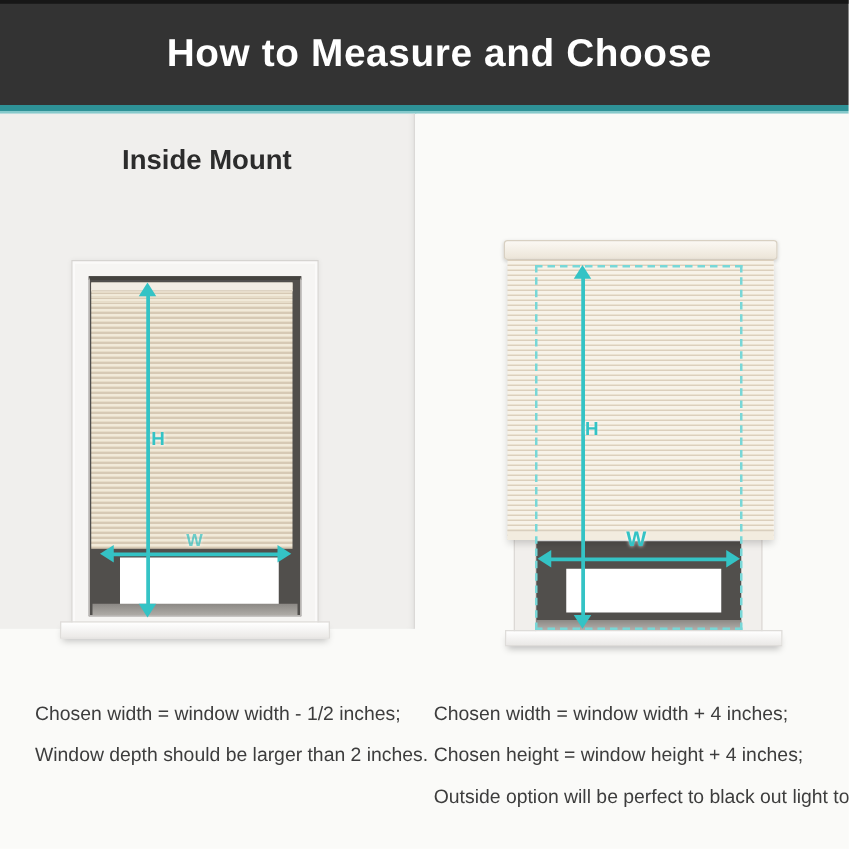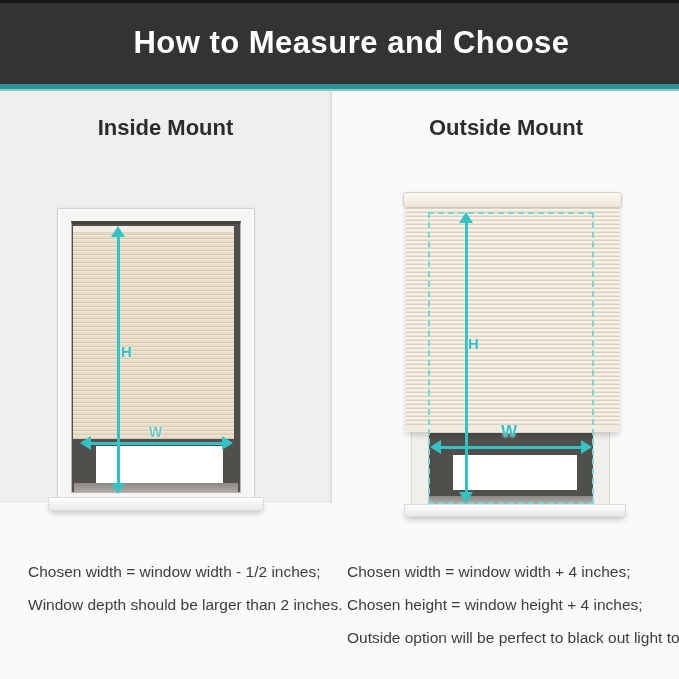--- a/index.html
+++ b/index.html
@@ -119,21 +119,20 @@
     </div>
     <span class="measure-label label-w">W</span>
 
     <div class="notes">
       <p>Chosen width = window width - 1/2 inches;</p>
       <p>Window depth should be larger than 2 inches.</p>
     </div>
   </section>
 
   <section class="panel panel-right">
-    <h2>Outside Mount</h2>
 
     <div class="out-framepiece left"></div>
     <div class="out-framepiece right"></div>
     <div class="out-reveal"></div>
     <div class="out-glass"></div>
     <div class="out-bottom"></div>
     <div class="out-sill"></div>
 
     <div class="out-headrail"></div>
     <div class="out-blind stripes-b">

